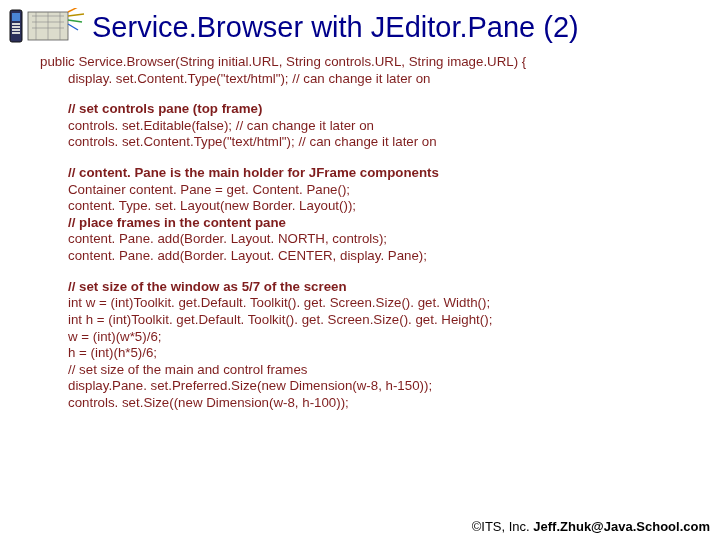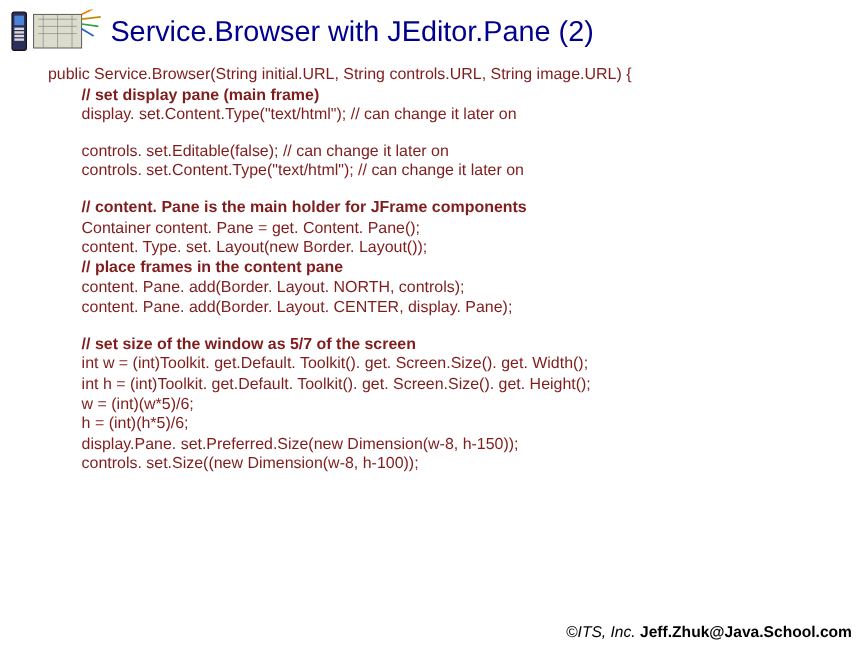--- a/index.html
+++ b/index.html
@@ -23,21 +23,21 @@
     padding: 8px 0 4px 6px;
   }
   .icon-wrap {
     position: relative;
     width: 80px;
     height: 38px;
     flex: 0 0 auto;
   }
   .title {
     color: #00008b;
-    font-size: 24px;
+    font-size: 29px;
     font-weight: 400;
     white-space: nowrap;
     margin-left: 6px;
   }
   .body {
     padding: 4px 10px 0 40px;
     font-size: 13.3px;
     line-height: 1.25;
     color: #7f1d1d;
   }
@@ -47,21 +47,21 @@
   .bold { font-weight: bold; }
   .indent1 { padding-left: 28px; }
   .spacer { height: 14px; }
   .footer {
     position: absolute;
     bottom: 6px;
     right: 10px;
     font-size: 13px;
     color: #000;
   }
-  .footer .copy { font-style: italic; }
+  .footer .copy { }
   .footer .mail { font-weight: bold; }
 </style>
 </head>
 <body>
 
 <div class="slide">
 
   <div class="header">
     <div class="icon-wrap">
       <svg viewBox="0 0 80 38" width="80" height="38">
@@ -82,38 +82,39 @@
         <line x1="62" y1="8" x2="78" y2="6" stroke="#b89000" stroke-width="1.4"></line>
         <line x1="62" y1="12" x2="76" y2="14" stroke="#30a040" stroke-width="1.4"></line>
         <line x1="62" y1="16" x2="72" y2="22" stroke="#2060d0" stroke-width="1.4"></line>
       </svg>
     </div>
     <div class="title">Service.Browser with JEditor.Pane (2)</div>
   </div>
 
   <div class="body">
     <div class="code-line">public Service.Browser(String initial.URL, String controls.URL, String image.URL) {</div>
-    <div class="code-line indent1 bold">// set display pane (main frame)</div>
     <div class="code-line indent1">display. set.Content.Type("text/html"); // can change it later on</div>
     <div class="spacer"></div>
+    <div class="code-line indent1 bold">// set controls pane (top frame)</div>
     <div class="code-line indent1">controls. set.Editable(false); // can change it later on</div>
     <div class="code-line indent1">controls. set.Content.Type("text/html"); // can change it later on</div>
     <div class="spacer"></div>
     <div class="code-line indent1 bold">// content. Pane is the main holder for JFrame components</div>
     <div class="code-line indent1">Container content. Pane = get. Content. Pane();</div>
     <div class="code-line indent1">content. Type. set. Layout(new Border. Layout());</div>
     <div class="code-line indent1 bold">// place frames in the content pane</div>
     <div class="code-line indent1">content. Pane. add(Border. Layout. NORTH, controls);</div>
     <div class="code-line indent1">content. Pane. add(Border. Layout. CENTER, display. Pane);</div>
     <div class="spacer"></div>
     <div class="code-line indent1 bold">// set size of the window as 5/7 of the screen</div>
     <div class="code-line indent1">int w = (int)Toolkit. get.Default. Toolkit(). get. Screen.Size(). get. Width();</div>
     <div class="code-line indent1">int h = (int)Toolkit. get.Default. Toolkit(). get. Screen.Size(). get. Height();</div>
     <div class="code-line indent1">w = (int)(w*5)/6;</div>
     <div class="code-line indent1">h = (int)(h*5)/6;</div>
+    <div class="code-line indent1">// set size of the main and control frames</div>
     <div class="code-line indent1">display.Pane. set.Preferred.Size(new Dimension(w-8, h-150));</div>
     <div class="code-line indent1">controls. set.Size((new Dimension(w-8, h-100));</div>
   </div>
 
   <div class="footer">
     <span class="copy">©ITS, Inc. </span><span class="mail">Jeff.Zhuk@Java.School.com</span>
   </div>
 
 </div>
 

